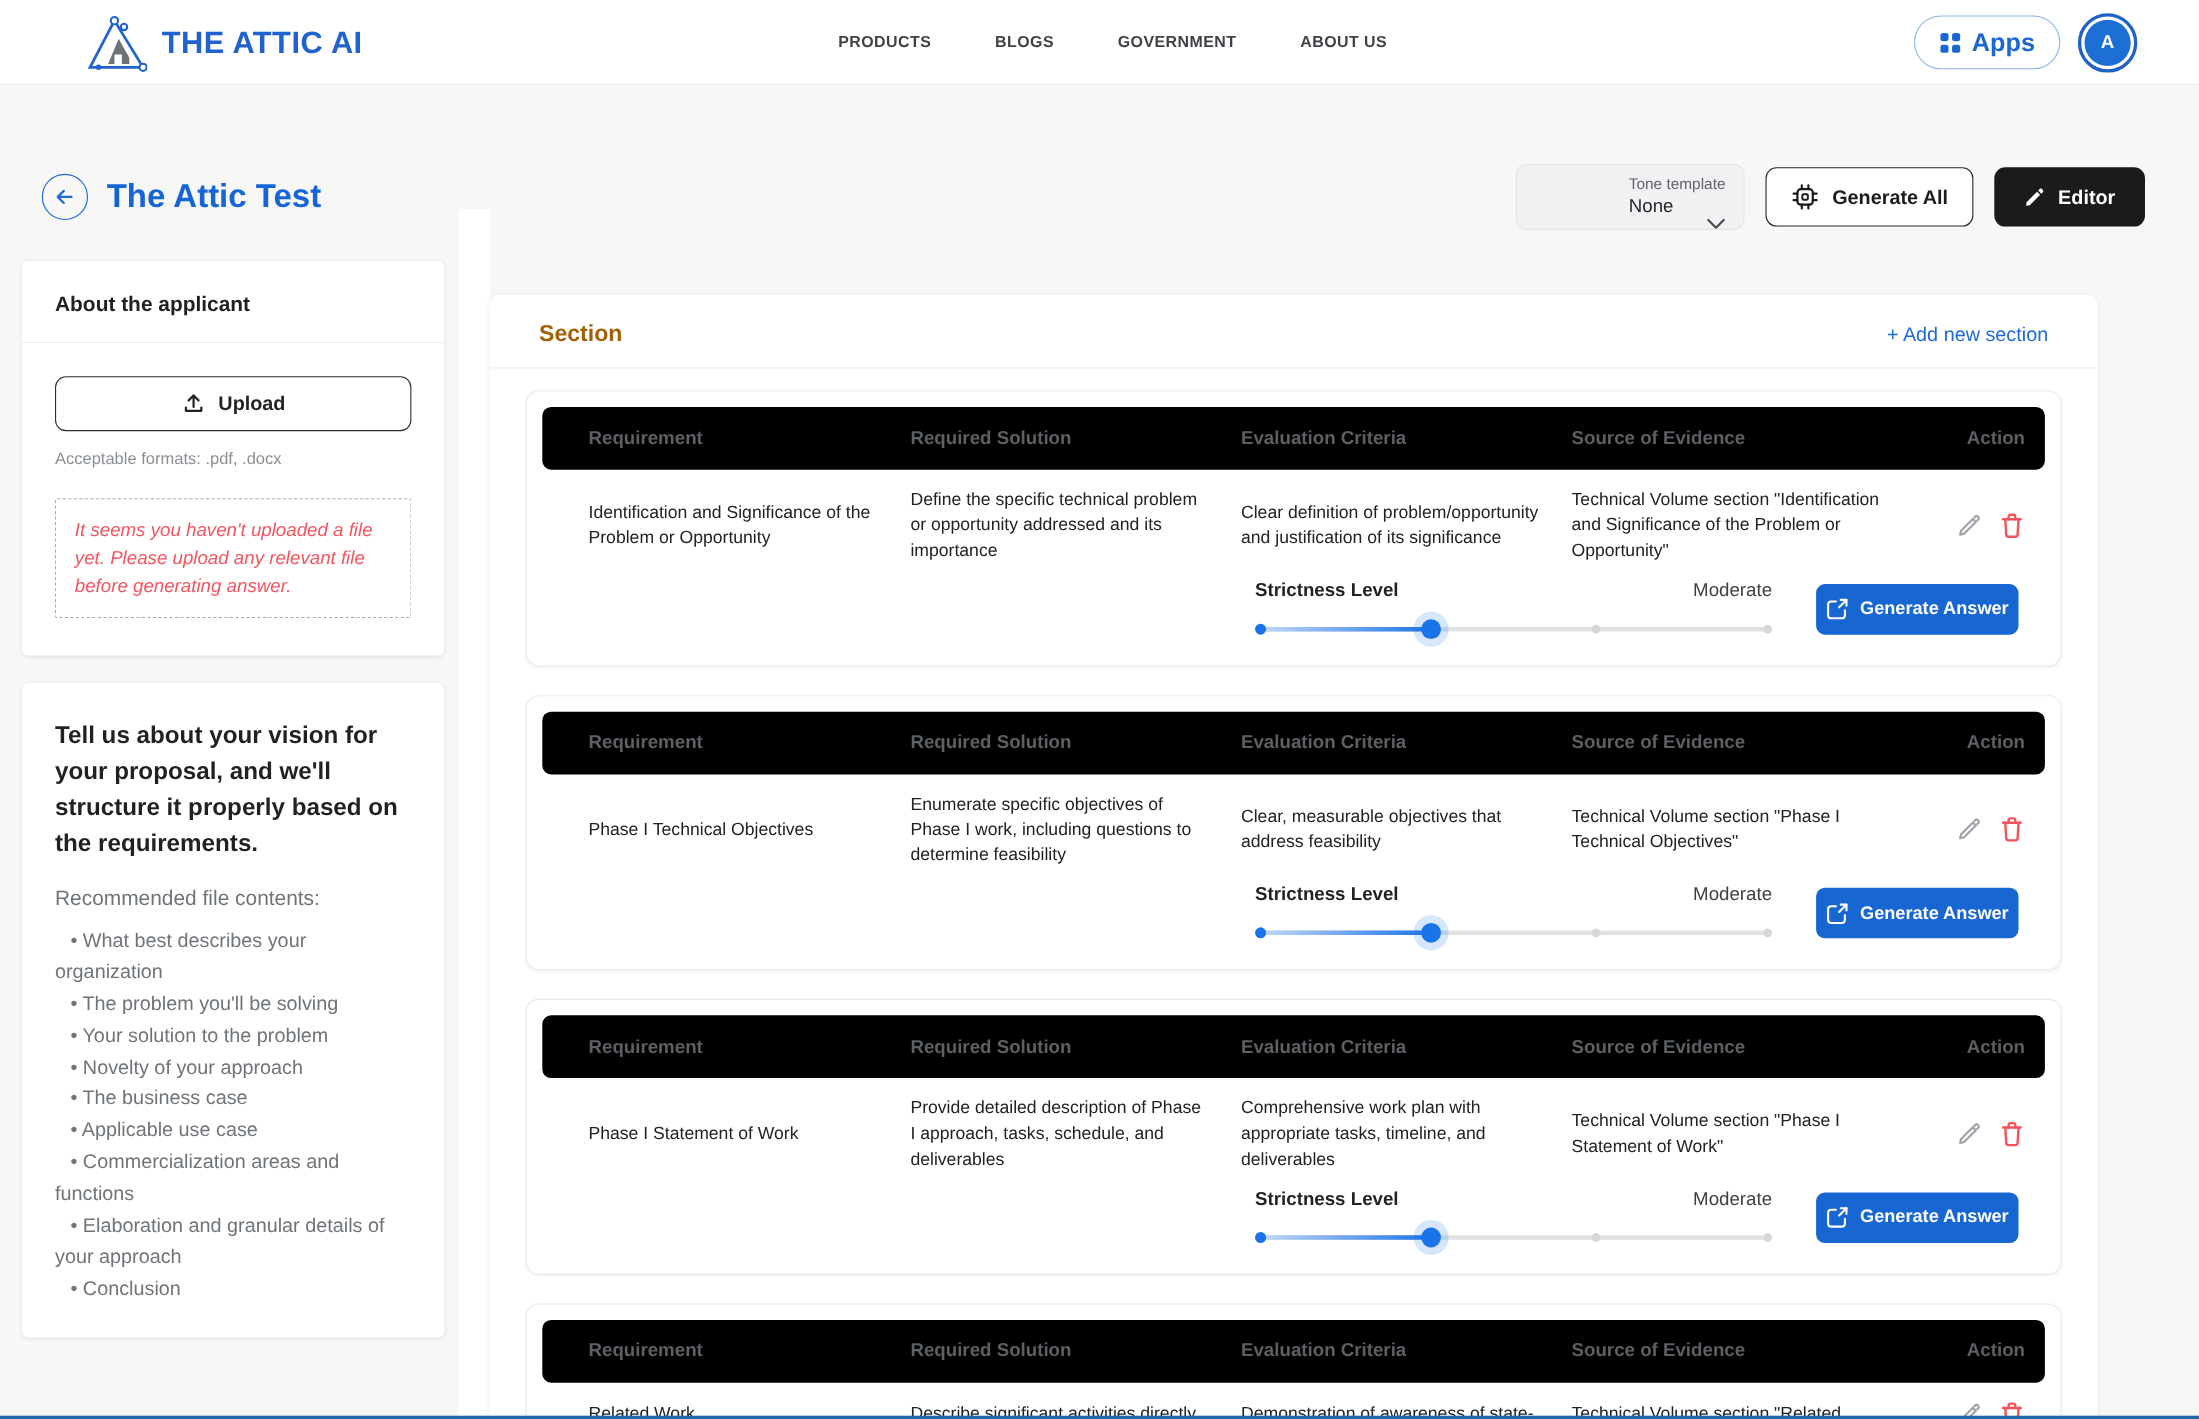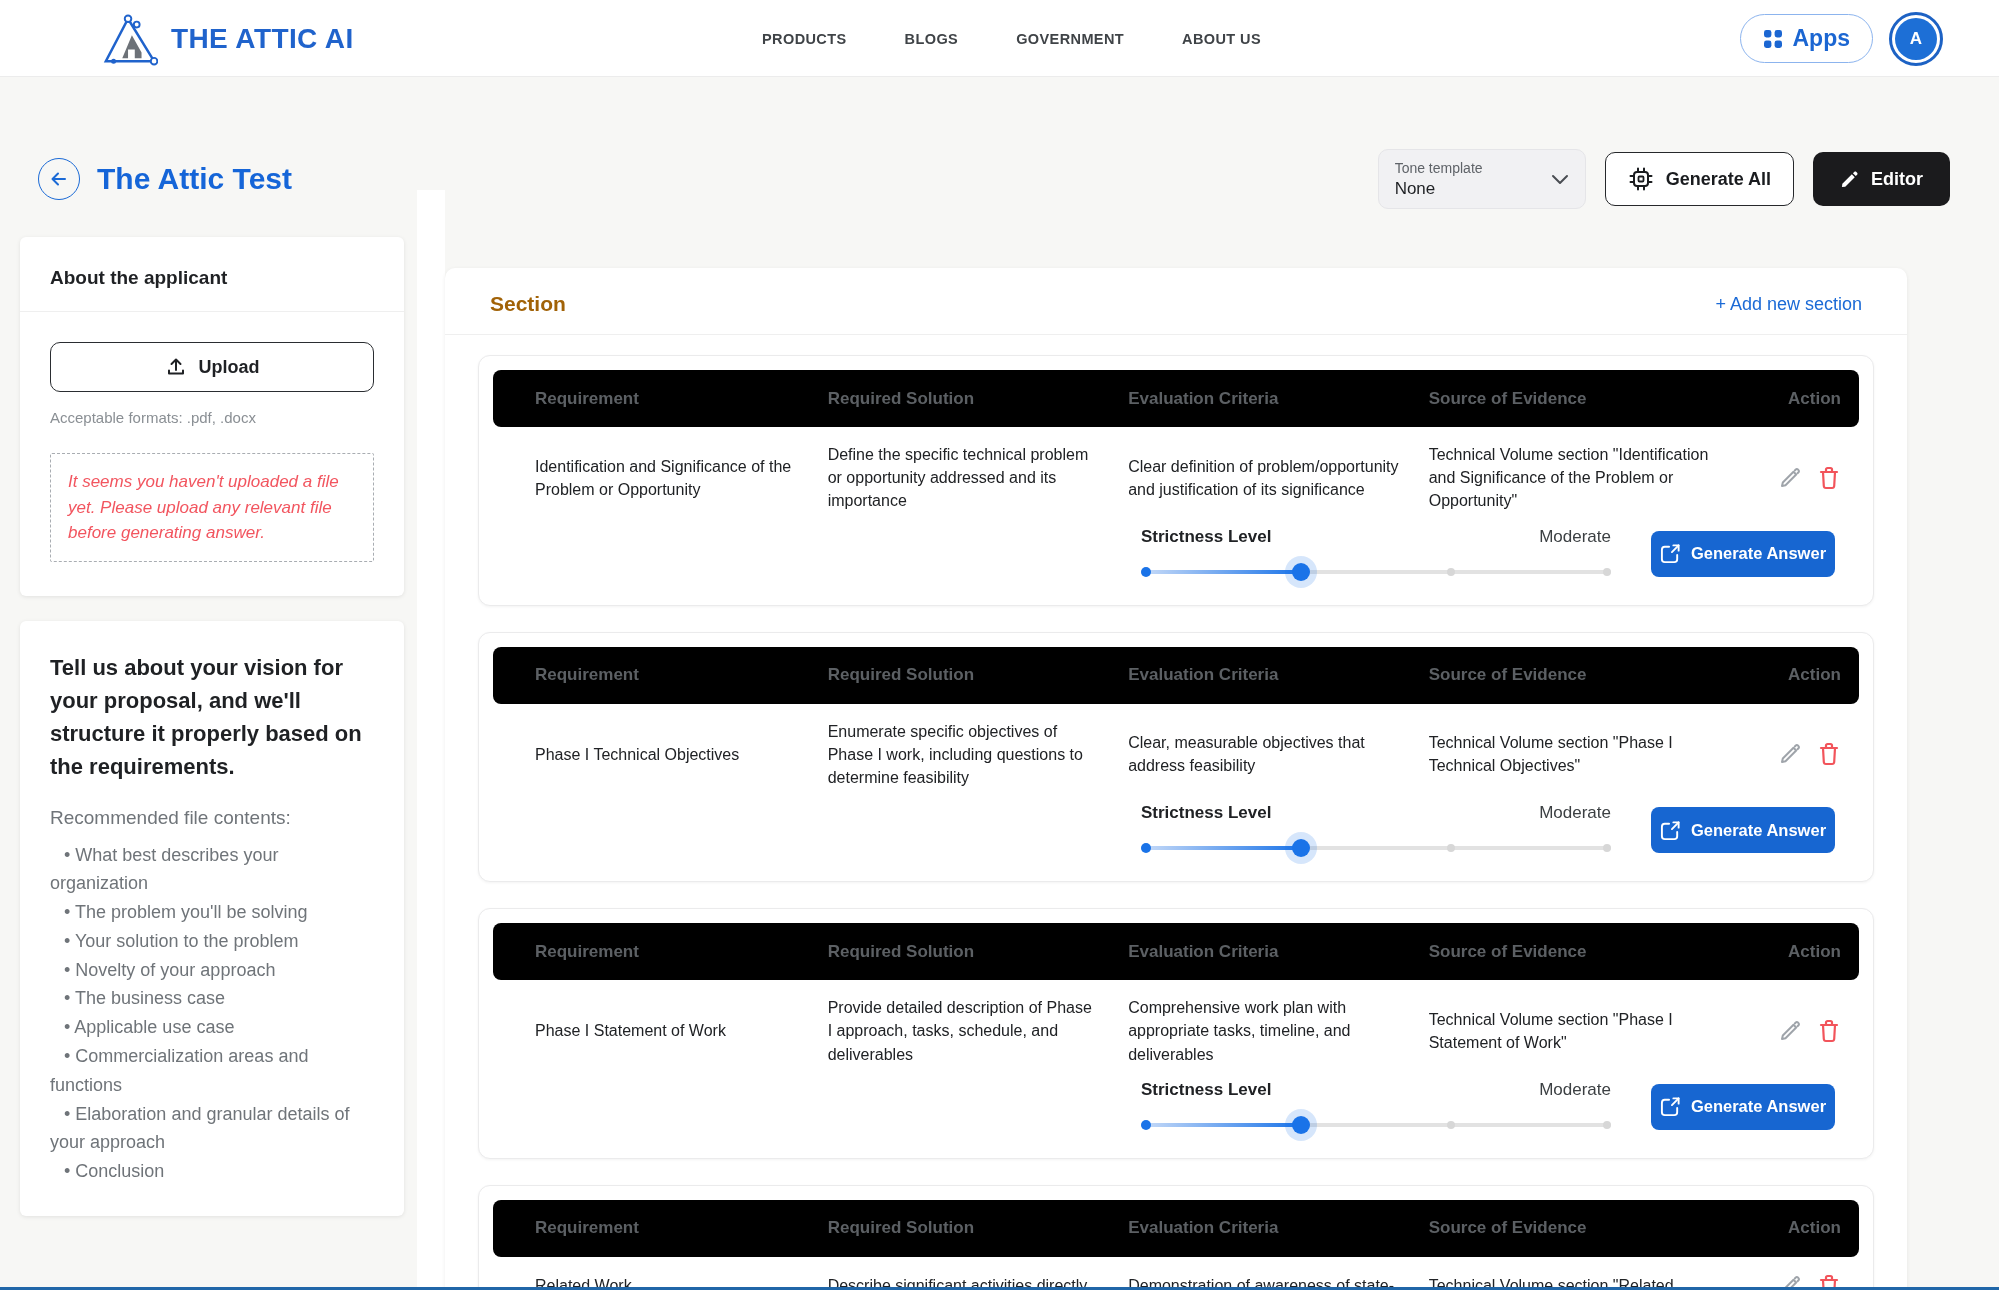--- a/index.html
+++ b/index.html
@@ -6,40 +6,40 @@
   html,body { background:#e9e9e9; }
   .page {
     position:relative; width:1999px; height:1290px; overflow:hidden;
     background:#f7f7f5; font-family:"Liberation Sans", sans-serif;
   }
   
   .topnav {
     position:absolute; top:0; left:0; right:0; height:77px; background:#fff;
     border-bottom:1px solid #ececec; z-index:6;
   }
-  .brand { position:absolute; left:100px; top:0; height:77px; display:flex; align-items:center; gap:13px; cursor:pointer; }
+  .brand { position:absolute; left:76px; top:0; height:77px; display:flex; align-items:center; gap:13px; cursor:pointer; }
   .brand-text { font-size:28px; font-weight:800; color:#2063cc; letter-spacing:.4px; white-space:nowrap; }
   .navlinks { position:absolute; left:50%; top:0; height:77px; transform:translateX(-50%); margin-left:12px; display:flex; align-items:center; gap:58px; }
   .navlink { font-size:14.5px; font-weight:700; color:#3f4347; letter-spacing:.4px; cursor:pointer; white-space:nowrap; }
   .nav-right { position:absolute; right:56px; top:0; height:77px; display:flex; align-items:center; gap:16px; }
   .apps-btn { display:flex; align-items:center; gap:10px; border:1.5px solid #8cb4ee; background:#fff;
     color:#1b66d2; font-weight:700; font-size:23px; padding:10px 22px; border-radius:26px; cursor:pointer;
     font-family:inherit; }
   .avatar { width:54px; height:54px; border-radius:50%; border:3px solid #1d62c4; background:#fff;
     display:flex; align-items:center; justify-content:center; cursor:pointer; }
   .avatar-inner { width:42px; height:42px; border-radius:50%; background:#1d6fd6; color:#fff;
     display:flex; align-items:center; justify-content:center; font-weight:700; font-size:17px; }
   
   .page-head { position:absolute; top:148px; left:38px; right:49px; height:62px; display:flex; align-items:center; }
   .back-btn { width:42px; height:42px; border-radius:50%; border:1.5px solid #1b6ad6; background:transparent;
     display:flex; align-items:center; justify-content:center; margin-right:17px; cursor:pointer; flex:none; }
   .page-title { font-size:30px; font-weight:800; color:#1565d8; }
   .head-actions { margin-left:auto; display:flex; align-items:center; gap:19px; }
   .tone-select { width:208px; height:60px; background:#f1f1f3; border:1px solid #e5e5e8; border-radius:10px;
-    padding:9px 16px; display:flex; align-items:center; justify-content:space-between; cursor:pointer; }
+    padding:9px 16px; display:flex; align-items:flex-end; justify-content:space-between; cursor:pointer;flex-direction:column; }
   .tone-label { font-size:14px; color:#5f6368; }
   .tone-value { font-size:17px; color:#1f2124; margin-top:3px; }
   .gen-all { height:54px; display:flex; align-items:center; gap:12px; background:#fff; border:1.5px solid #26282b;
     border-radius:10px; padding:0 22px; font-weight:700; font-size:18px; color:#1a1c1f; cursor:pointer; font-family:inherit; }
   .editor-btn { height:54px; background:#1b1b1d; color:#fff; border:none; border-radius:10px; padding:0 27px;
     display:flex; align-items:center; gap:12px; font-weight:700; font-size:18px; cursor:pointer; font-family:inherit; }
   
   .sidebar { position:absolute; left:20px; top:237px; width:384px; }
   .card { background:#fff; border-radius:6px; box-shadow:0 1px 4px rgba(0,0,0,.09); }
   .about-card { margin-bottom:25px; padding-bottom:34px; }

